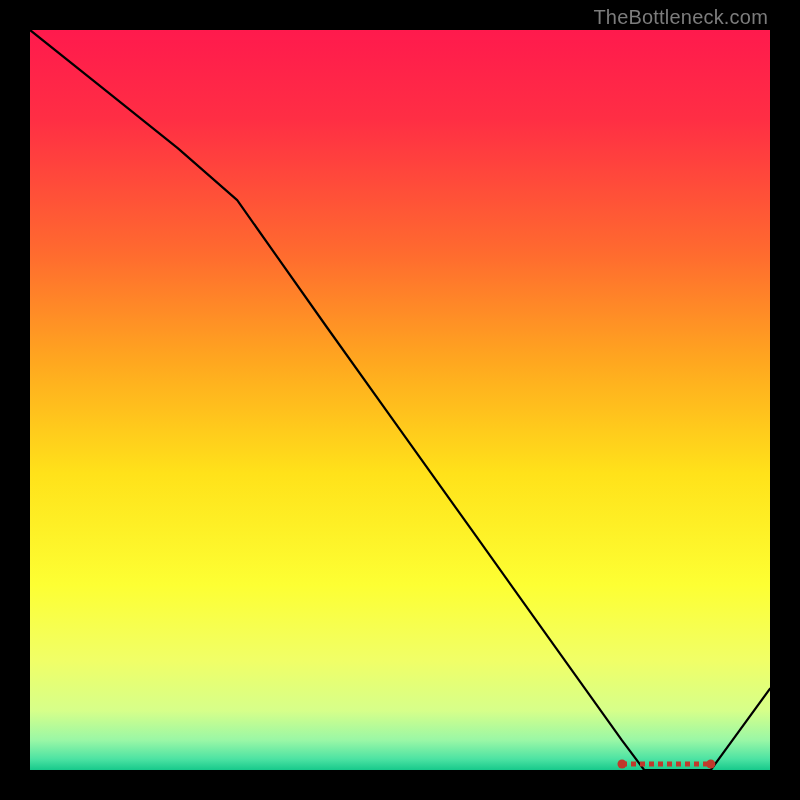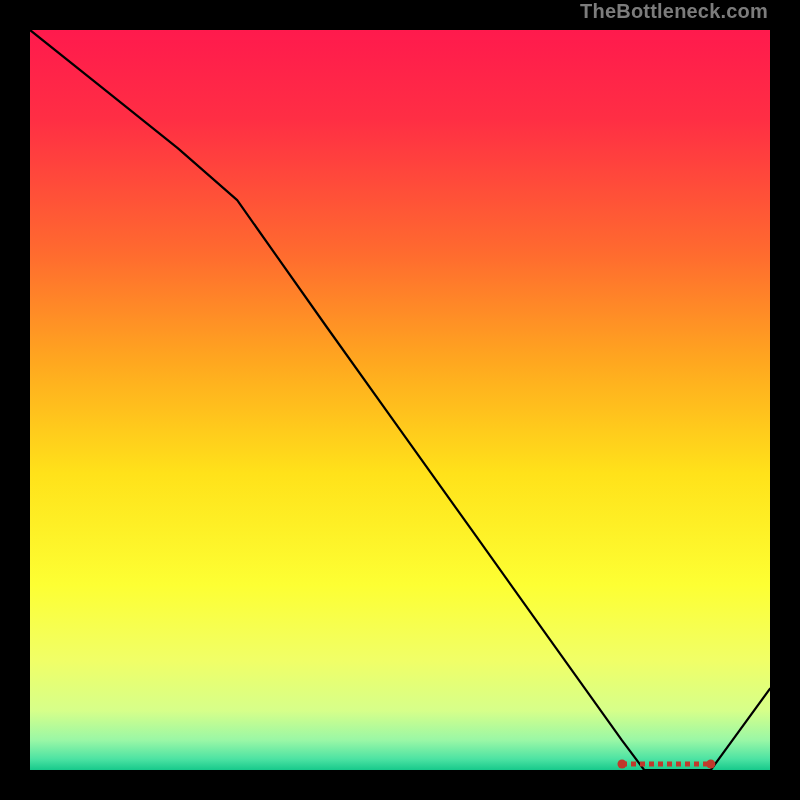--- a/index.html
+++ b/index.html
@@ -21,25 +21,25 @@
   }
   .plot {
     position: absolute;
     left: 0;
     top: 0;
     width: 740px;
     height: 740px;
   }
   .watermark {
     position: absolute;
-    top: 0;
+    top: 6px;
     right: 32px;
     color: #7c7c7c;
     font-size: 20px;
-    font-weight: 700;
+    font-weight: 400;
     letter-spacing: 0.2px;
     margin-left: 16px;
   }
   svg { display: block; }
 </style>
 </head>
 <body>
 
 <div class="watermark">TheBottleneck.com</div>
 

